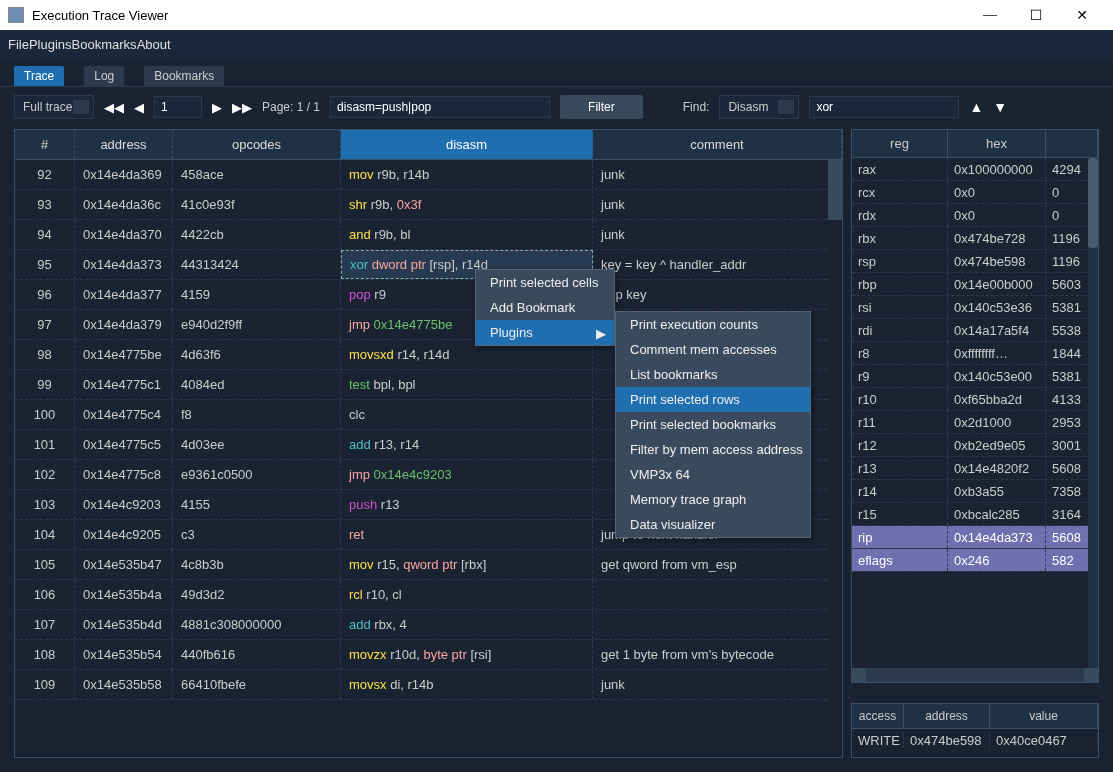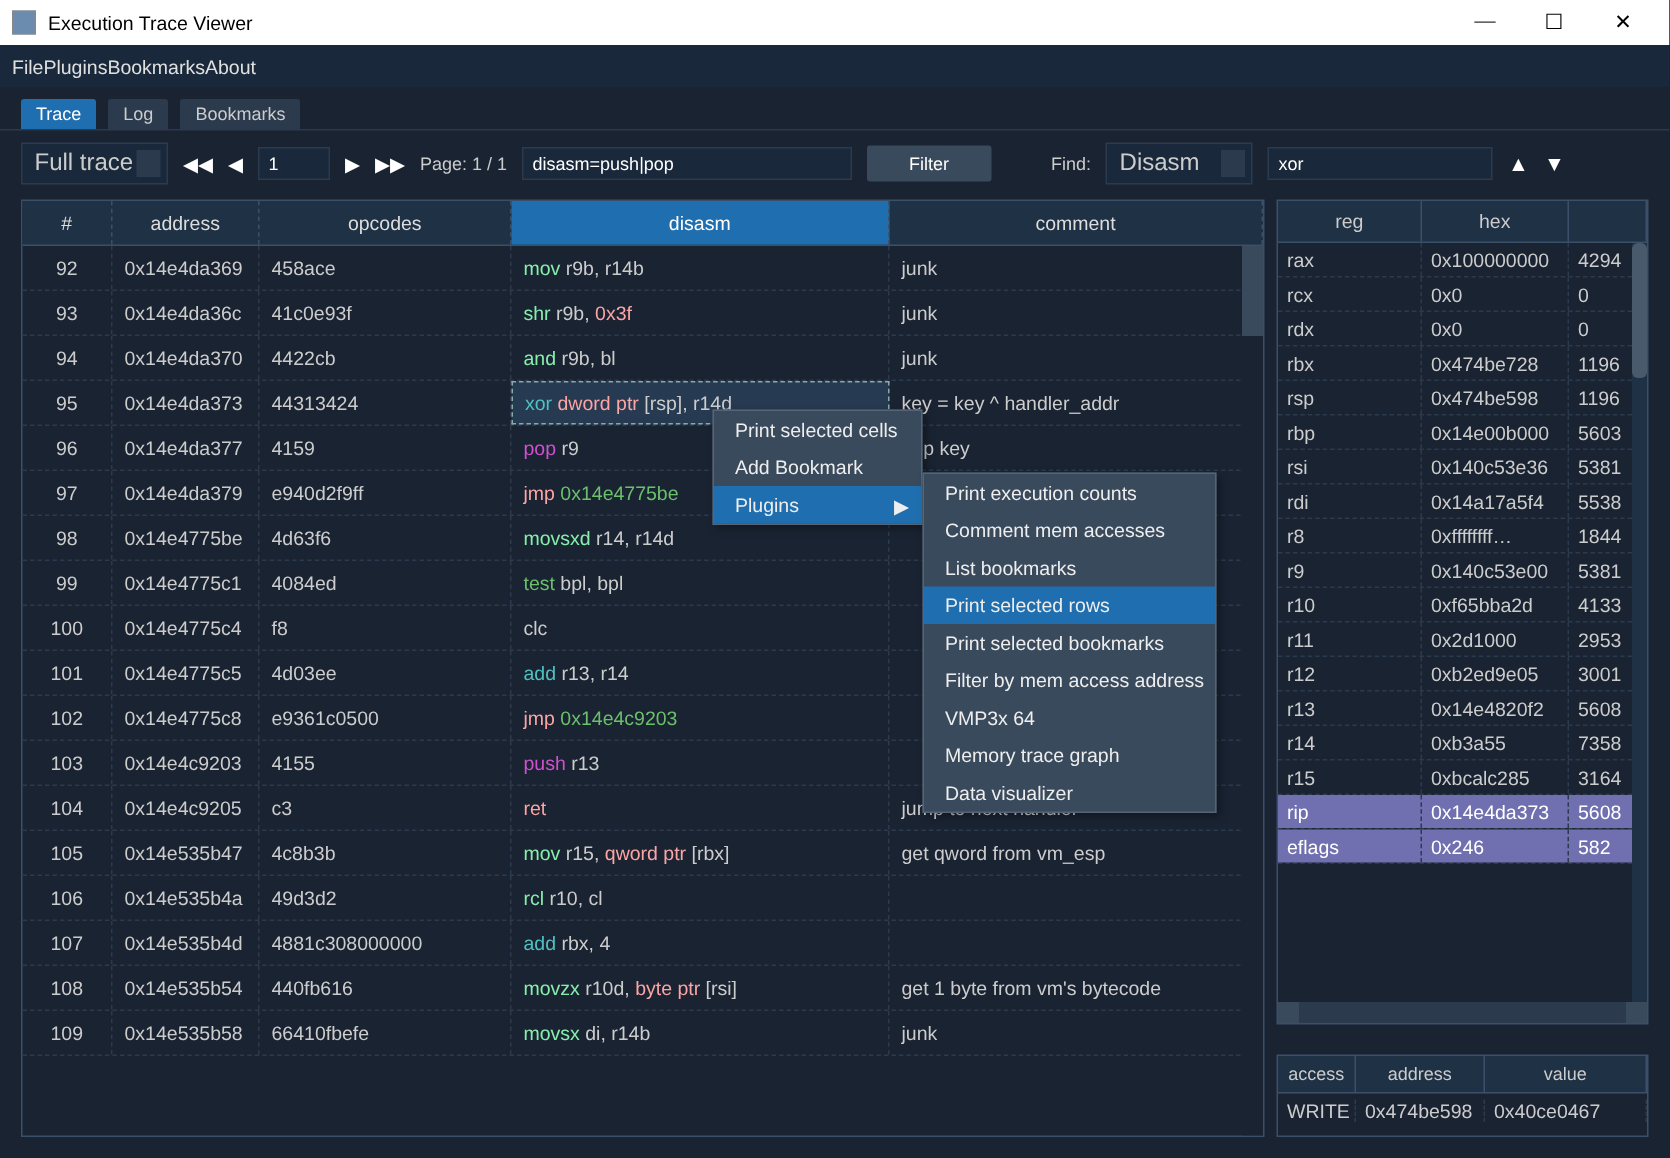--- a/index.html
+++ b/index.html
@@ -3,25 +3,25 @@
 <meta charset="utf-8">
 <style>
 *{box-sizing:border-box;margin:0;padding:0;font-family:'Segoe UI',Tahoma,sans-serif;font-size:13px}
 body{background:#1a2332;color:#ccc;width:1113px;height:772px;overflow:hidden;display:flex;flex-direction:column}
 .titlebar{background:#fff;height:30px;display:flex;align-items:center;padding:0 8px;color:#000;font-size:12px}
 .titlebar .icon{width:16px;height:16px;background:#6b8caf;margin-right:8px;border:1px solid #888}
 .titlebar .title{flex:1}
 .titlebar .btn{width:46px;height:30px;display:flex;align-items:center;justify-content:center;font-size:14px;font-family:'Segoe UI Symbol'}
 .menubar{background:#19283a;height:28px;display:flex;align-items:center;padding:0 8px;color:#e0e0e0;font-size:13px;}
 .menubar span{cursor:pointer}
-.tabs{display:flex;padding:8px 6px 0 14px;gap:8px}
+.tabs{display:flex;padding:8px 6px 0 14px;gap:20px}
 .tab{padding:3px 10px;background:#2b3a4d;color:#ccc;font-size:12px;border-radius:2px 2px 0 0;cursor:pointer}
 .tab.active{background:#1f6fb0;color:#fff}
 .toolbar{display:flex;align-items:center;padding:8px 14px 10px 14px;gap:10px;border-top:1px solid #2b3a4d}
-.dd{background:#19283a;border:1px solid #2b3a4d;padding:4px 8px;width:98px;position:relative;font-size:16px}
+.dd{background:#19283a;border:1px solid #2b3a4d;padding:4px 8px;width:80px;position:relative;font-size:12px}
 .dd:after{content:'';position:absolute;right:4px;top:4px;bottom:4px;width:16px;background:#2b3a4d}
 .navbtn{color:#fff;cursor:pointer;font-size:13px;user-select:none}
 .pagein{background:#19283a;border:1px solid #2b3a4d;width:48px;padding:3px 6px;color:#fff;font-size:12px}
 .pagel{font-size:12px}
 .filin{background:#19283a;border:1px solid #2b3a4d;width:220px;padding:3px 6px;color:#fff;font-size:12px}
 .filterbtn{background:#3a4a5d;border:none;color:#fff;padding:5px 28px;border-radius:2px;font-size:12px}
 .findl{font-size:12px}
 .findin{background:#19283a;border:1px solid #2b3a4d;width:150px;padding:3px 6px;color:#fff;font-size:12px}
 .arrbtn{color:#fff;cursor:pointer;font-size:14px}
 .main{display:flex;flex:1;padding:0 14px 14px 14px;gap:8px;min-height:0;position:relative}
@@ -29,21 +29,21 @@
 .right{width:248px;display:flex;flex-direction:column;gap:20px}
 .thead{display:flex;background:#1f3145;border-bottom:1px solid #3a5068}
 .th{padding:7px 10px;color:#ddd;font-size:13px;text-align:center;border-right:1px dashed #3a5068}
 .th.sel{background:#1f6fb0;color:#fff}
 .c0{width:60px}.c1{width:98px}.c2{width:168px}.c3{width:252px}.c4{flex:1}
 .tbody{flex:1;overflow:hidden;position:relative}
 .tr{display:flex;border-bottom:1px dashed #2b3a4d;height:30px;align-items:flex-end}
 .td{padding:0 8px;font-size:13px;border-right:1px dashed #2b3a4d;height:100%;display:flex;align-items:center;overflow:hidden;white-space:nowrap}
 .td.c0{justify-content:center}
 .disasm{font-size:13px}
-.m-red{color:#86efac}.m-ora{color:#fca5a5}.m-grn{color:#6bc06b}.m-mag{color:#d050d0}.m-cyn{color:#50c0c0}
+.m-red{color:#fde047}.m-ora{color:#fca5a5}.m-grn{color:#6bc06b}.m-mag{color:#d050d0}.m-cyn{color:#50c0c0}
 .sb{position:absolute;right:0;top:0;bottom:0;width:14px;background:#1a2332}
 .sbt{background:#3a4a5d;width:14px;height:60px;position:absolute;top:0}
 .regpanel{border:1px solid #3a5068;flex:1;display:flex;flex-direction:column;min-height:0}
 .rhead{display:flex;background:#1f3145;border-bottom:1px solid #3a5068}
 .rh{padding:6px 8px;font-size:13px;text-align:center;border-right:1px solid #3a5068}
 .rc0{width:96px}.rc1{width:98px}.rc2{flex:1}
 .rbody{flex:1;overflow:hidden;position:relative;font-family:Consolas,monospace}
 .rr{display:flex;height:23px;align-items:center;border-bottom:1px dashed #2b3a4d}
 .rd{padding:0 6px;font-size:13px;border-right:1px dashed #2b3a4d;height:100%;display:flex;align-items:center;overflow:hidden;white-space:nowrap}
 .rr.hl .rd{background:#7070b0;color:#fff}

